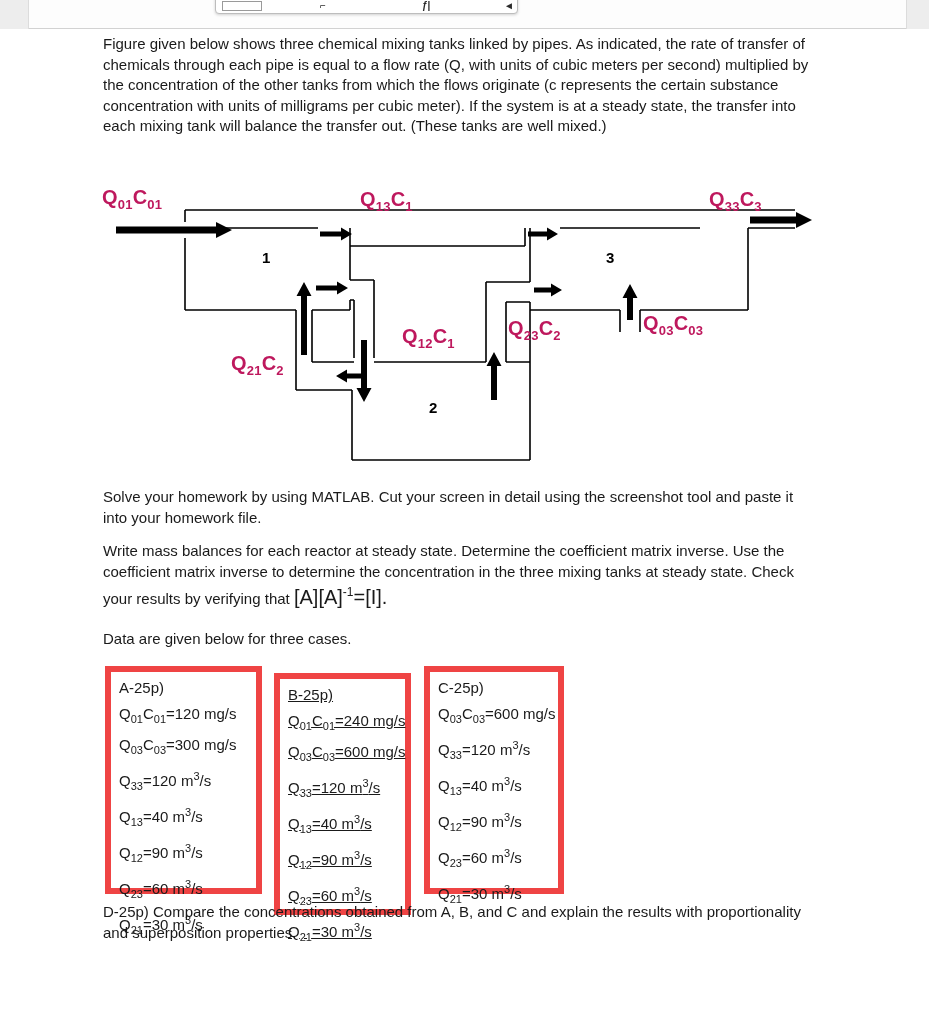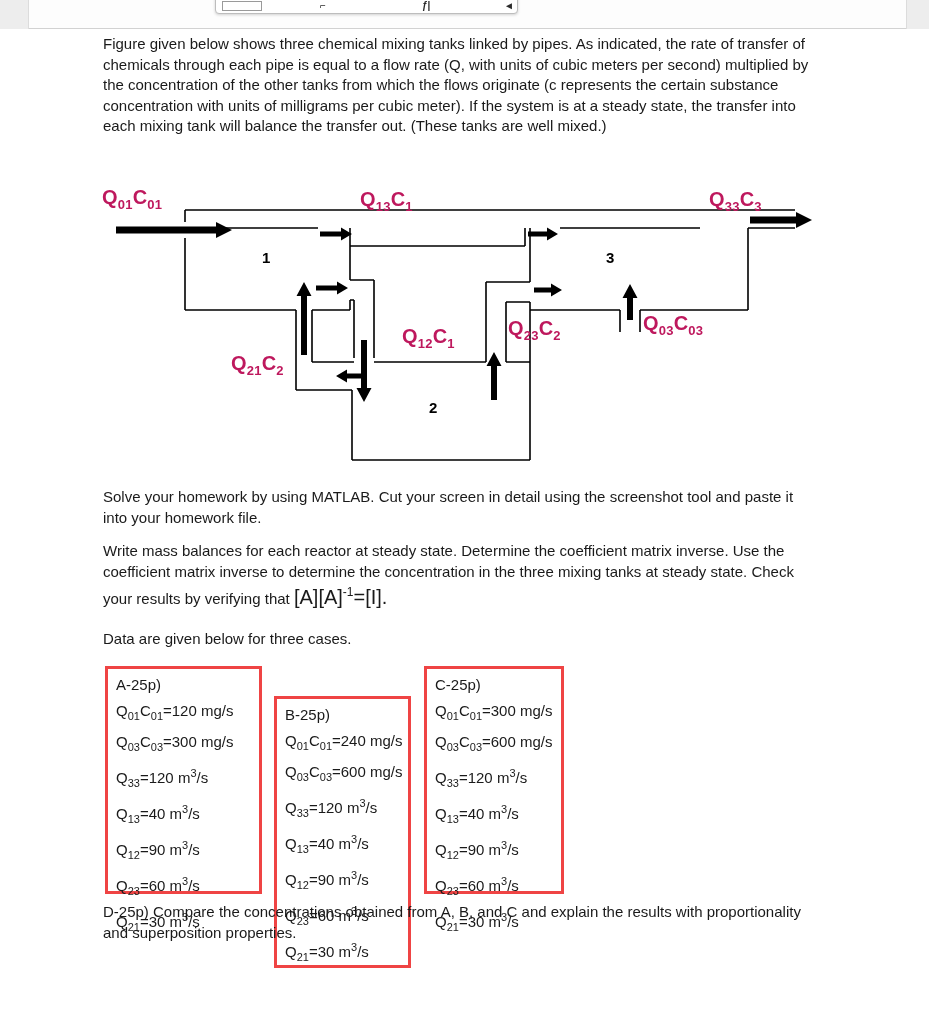--- a/index.html
+++ b/index.html
@@ -42,21 +42,21 @@
   .fig-svg { position:absolute; left:100px; top:185px; }
   .flabel {
     position:absolute; font-size:20px; font-weight:600; color:#be185d; white-space:nowrap;
     letter-spacing:0.2px;
   }
   .flabel sub { font-size:13px; font-weight:600; }
   .tnum { position:absolute; font-size:15px; font-weight:700; color:#000; }
 
   
   .case-box {
-    position:absolute; border:3px solid #ef4444; background:#fff;
+    position:absolute; border:6px solid #ef4444; background:#fff;
     padding:3px 8px 6px 8px; font-size:15px;
   }
   .case-title { line-height:26px; }
   .case-line { line-height:26px; white-space:nowrap; }
   .case-line sub { font-size:11px; }
   .case-line sup { font-size:11px; }
 </style>
 </head>
 <body>
 
@@ -129,34 +129,33 @@
   <div class="case-title">A-25p)</div>
   <div class="case-line"><span>Q</span><sub>01</sub><span>C</span><sub>01</sub><span>=120 mg/s</span></div>
   <div class="case-line"><span>Q</span><sub>03</sub><span>C</span><sub>03</sub><span>=300 mg/s</span></div>
   <div class="case-line"><span>Q</span><sub>33</sub><span>=120 m</span><sup>3</sup><span>/s</span></div>
   <div class="case-line"><span>Q</span><sub>13</sub><span>=40 m</span><sup>3</sup><span>/s</span></div>
   <div class="case-line"><span>Q</span><sub>12</sub><span>=90 m</span><sup>3</sup><span>/s</span></div>
   <div class="case-line"><span>Q</span><sub>23</sub><span>=60 m</span><sup>3</sup><span>/s</span></div>
   <div class="case-line"><span>Q</span><sub>21</sub><span>=30 m</span><sup>3</sup><span>/s</span></div>
 </div>
 
-<div class="case-box" style="left:274px; top:696px; width:137px; height:272px;">
+<div class="case-box" style="left:274px; top:673px; width:137px; height:242px;text-decoration:underline;">
   <div class="case-title">B-25p)</div>
   <div class="case-line"><span>Q</span><sub>01</sub><span>C</span><sub>01</sub><span>=240 mg/s</span></div>
   <div class="case-line"><span>Q</span><sub>03</sub><span>C</span><sub>03</sub><span>=600 mg/s</span></div>
   <div class="case-line"><span>Q</span><sub>33</sub><span>=120 m</span><sup>3</sup><span>/s</span></div>
   <div class="case-line"><span>Q</span><sub>13</sub><span>=40 m</span><sup>3</sup><span>/s</span></div>
   <div class="case-line"><span>Q</span><sub>12</sub><span>=90 m</span><sup>3</sup><span>/s</span></div>
   <div class="case-line"><span>Q</span><sub>23</sub><span>=60 m</span><sup>3</sup><span>/s</span></div>
   <div class="case-line"><span>Q</span><sub>21</sub><span>=30 m</span><sup>3</sup><span>/s</span></div>
 </div>
 
 <div class="case-box" style="left:424px; top:666px; width:140px; height:228px;">
   <div class="case-title">C-25p)</div>
-  <div class="case-line"><span>Q</span><sub>01</sub><span>C</span><sub>01</sub><span>=300 mg/s</span></div>
   <div class="case-line"><span>Q</span><sub>03</sub><span>C</span><sub>03</sub><span>=600 mg/s</span></div>
   <div class="case-line"><span>Q</span><sub>33</sub><span>=120 m</span><sup>3</sup><span>/s</span></div>
   <div class="case-line"><span>Q</span><sub>13</sub><span>=40 m</span><sup>3</sup><span>/s</span></div>
   <div class="case-line"><span>Q</span><sub>12</sub><span>=90 m</span><sup>3</sup><span>/s</span></div>
   <div class="case-line"><span>Q</span><sub>23</sub><span>=60 m</span><sup>3</sup><span>/s</span></div>
   <div class="case-line"><span>Q</span><sub>21</sub><span>=30 m</span><sup>3</sup><span>/s</span></div>
 </div>
 
 <p class="para" style="top:902px;">D-25p) Compare the concentrations obtained from A, B, and C and explain the results with proportionality and superposition properties.</p>
 

